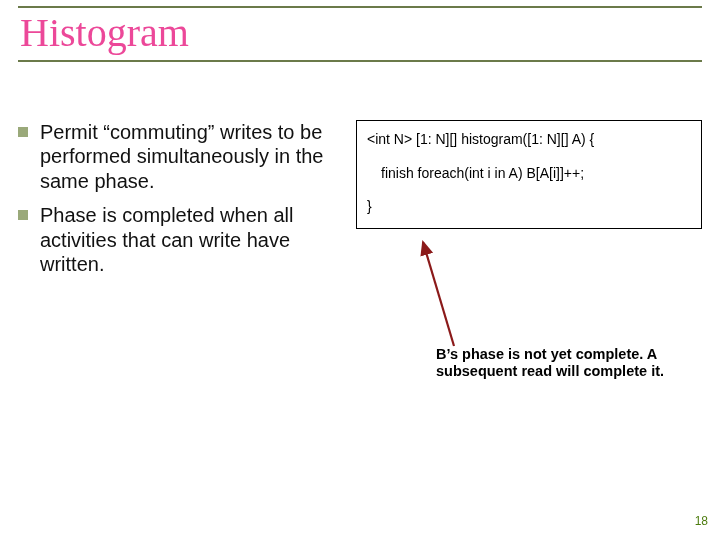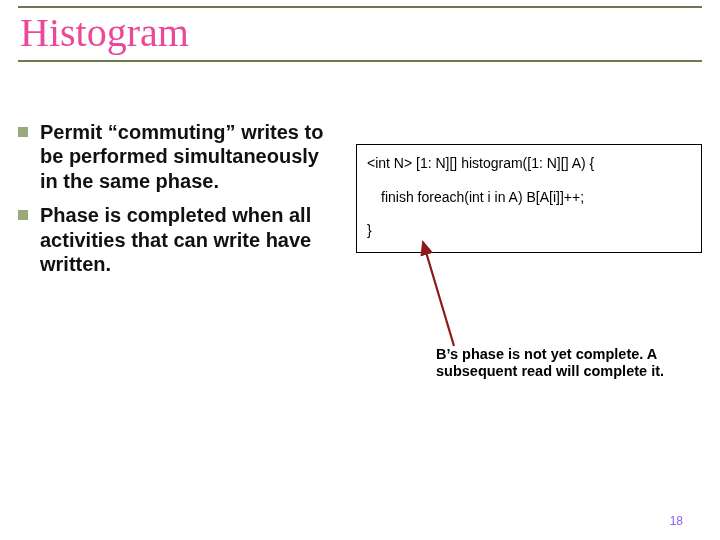--- a/index.html
+++ b/index.html
@@ -40,21 +40,20 @@
     right: 18px;
     display: flex;
     gap: 18px;
   }
 
   .bullets {
     width: 320px;
     font-size: 20px;
     color: #111;
     line-height: 1.22;
-    font-weight: bold;
   }
   .bullet-row {
     display: flex;
     gap: 12px;
     margin-bottom: 10px;
   }
   .bullet-marker {
     width: 10px;
     height: 10px;
     background: #9aa97a;
@@ -67,21 +66,20 @@
     flex: 1;
     position: relative;
     font-size: 14px;
   }
   .code-box {
     border: 1.5px solid #000;
     padding: 8px 10px 10px 10px;
     font-family: Arial, Helvetica, sans-serif;
     font-size: 14px;
     line-height: 1.55;
-    margin-top: 24px;
   }
   .code-line { white-space: nowrap; }
   .code-indent { padding-left: 14px; }
   .code-spacer { height: 6px; }
 
   .arrow-svg {
     position: absolute;
     left: 58px;
     top: 116px;
     width: 60px;
@@ -95,24 +93,24 @@
     top: 226px;
     width: 230px;
     font-size: 14.5px;
     font-weight: bold;
     line-height: 1.2;
     color: #000;
   }
 
   .page-num {
     position: absolute;
-    right: 37px;
+    right: 12px;
     bottom: 12px;
     font-size: 12px;
-    color: #8b5cf6;
+    color: #4d7c0f;
   }
 </style>
 </head>
 <body>
 
 <div class="title-block">
   <div class="title-top-rule"></div>
   <div class="title-text">Histogram</div>
   <div class="title-bottom-rule"></div>
 </div>

